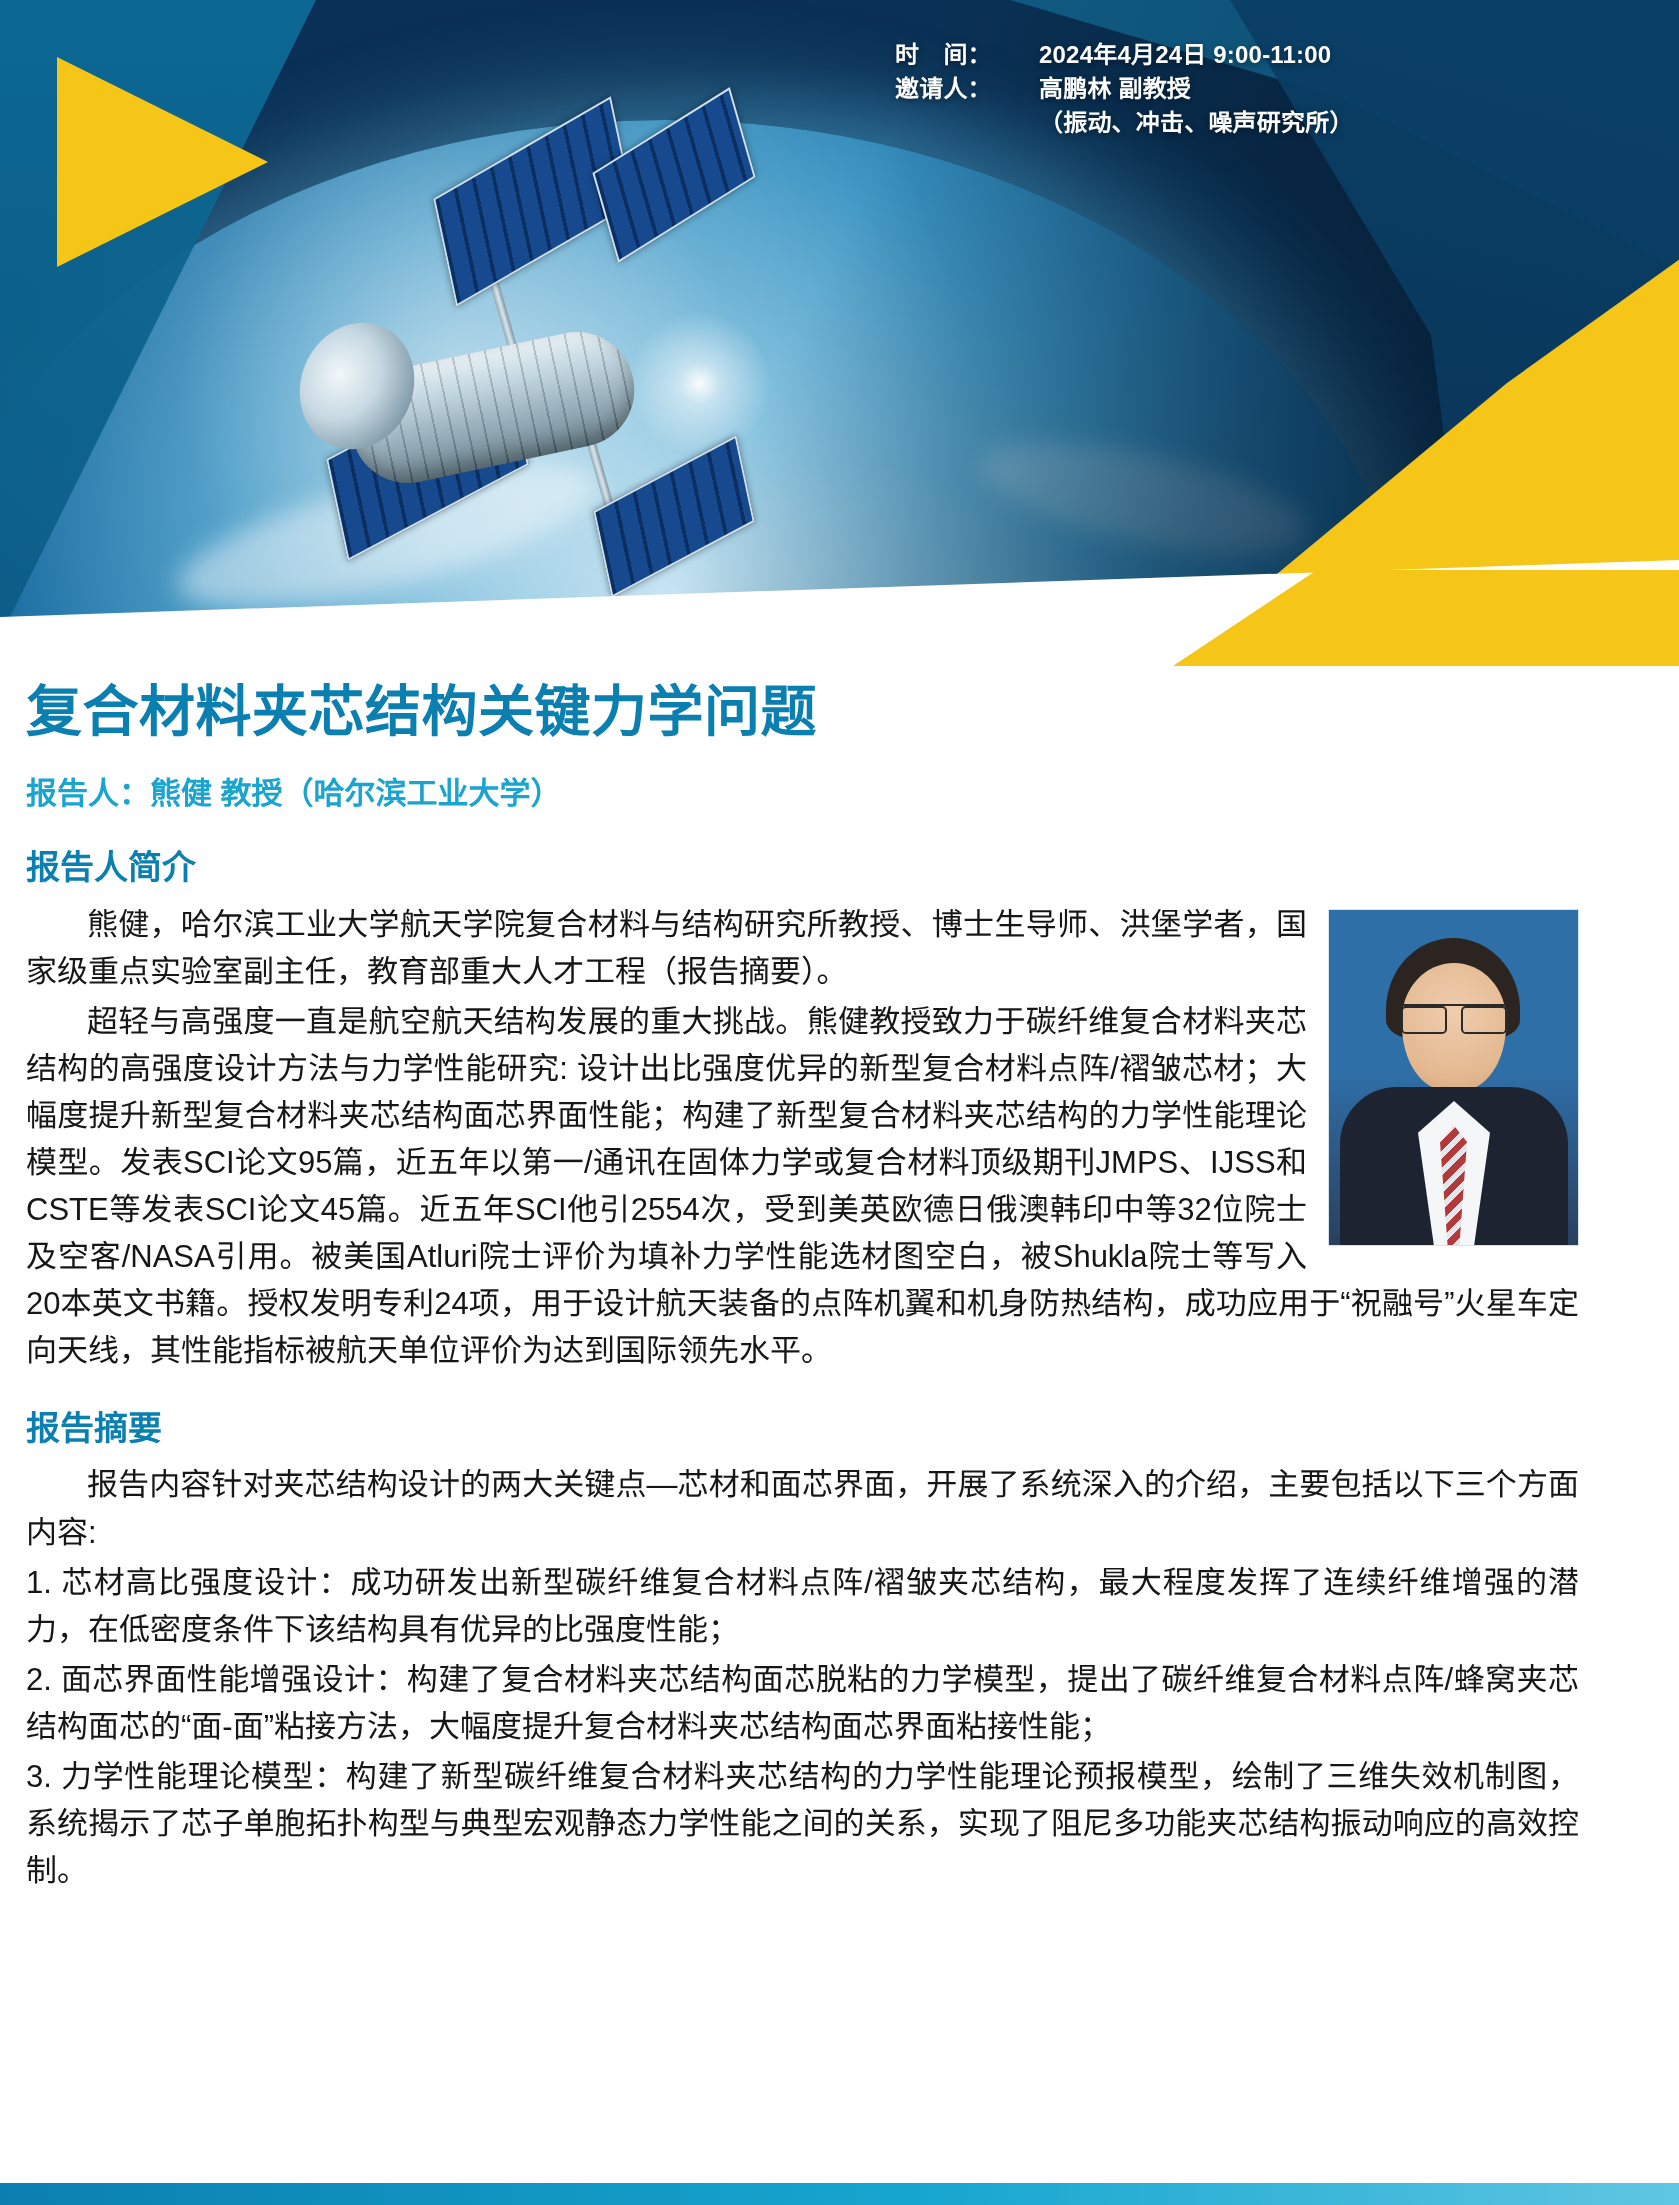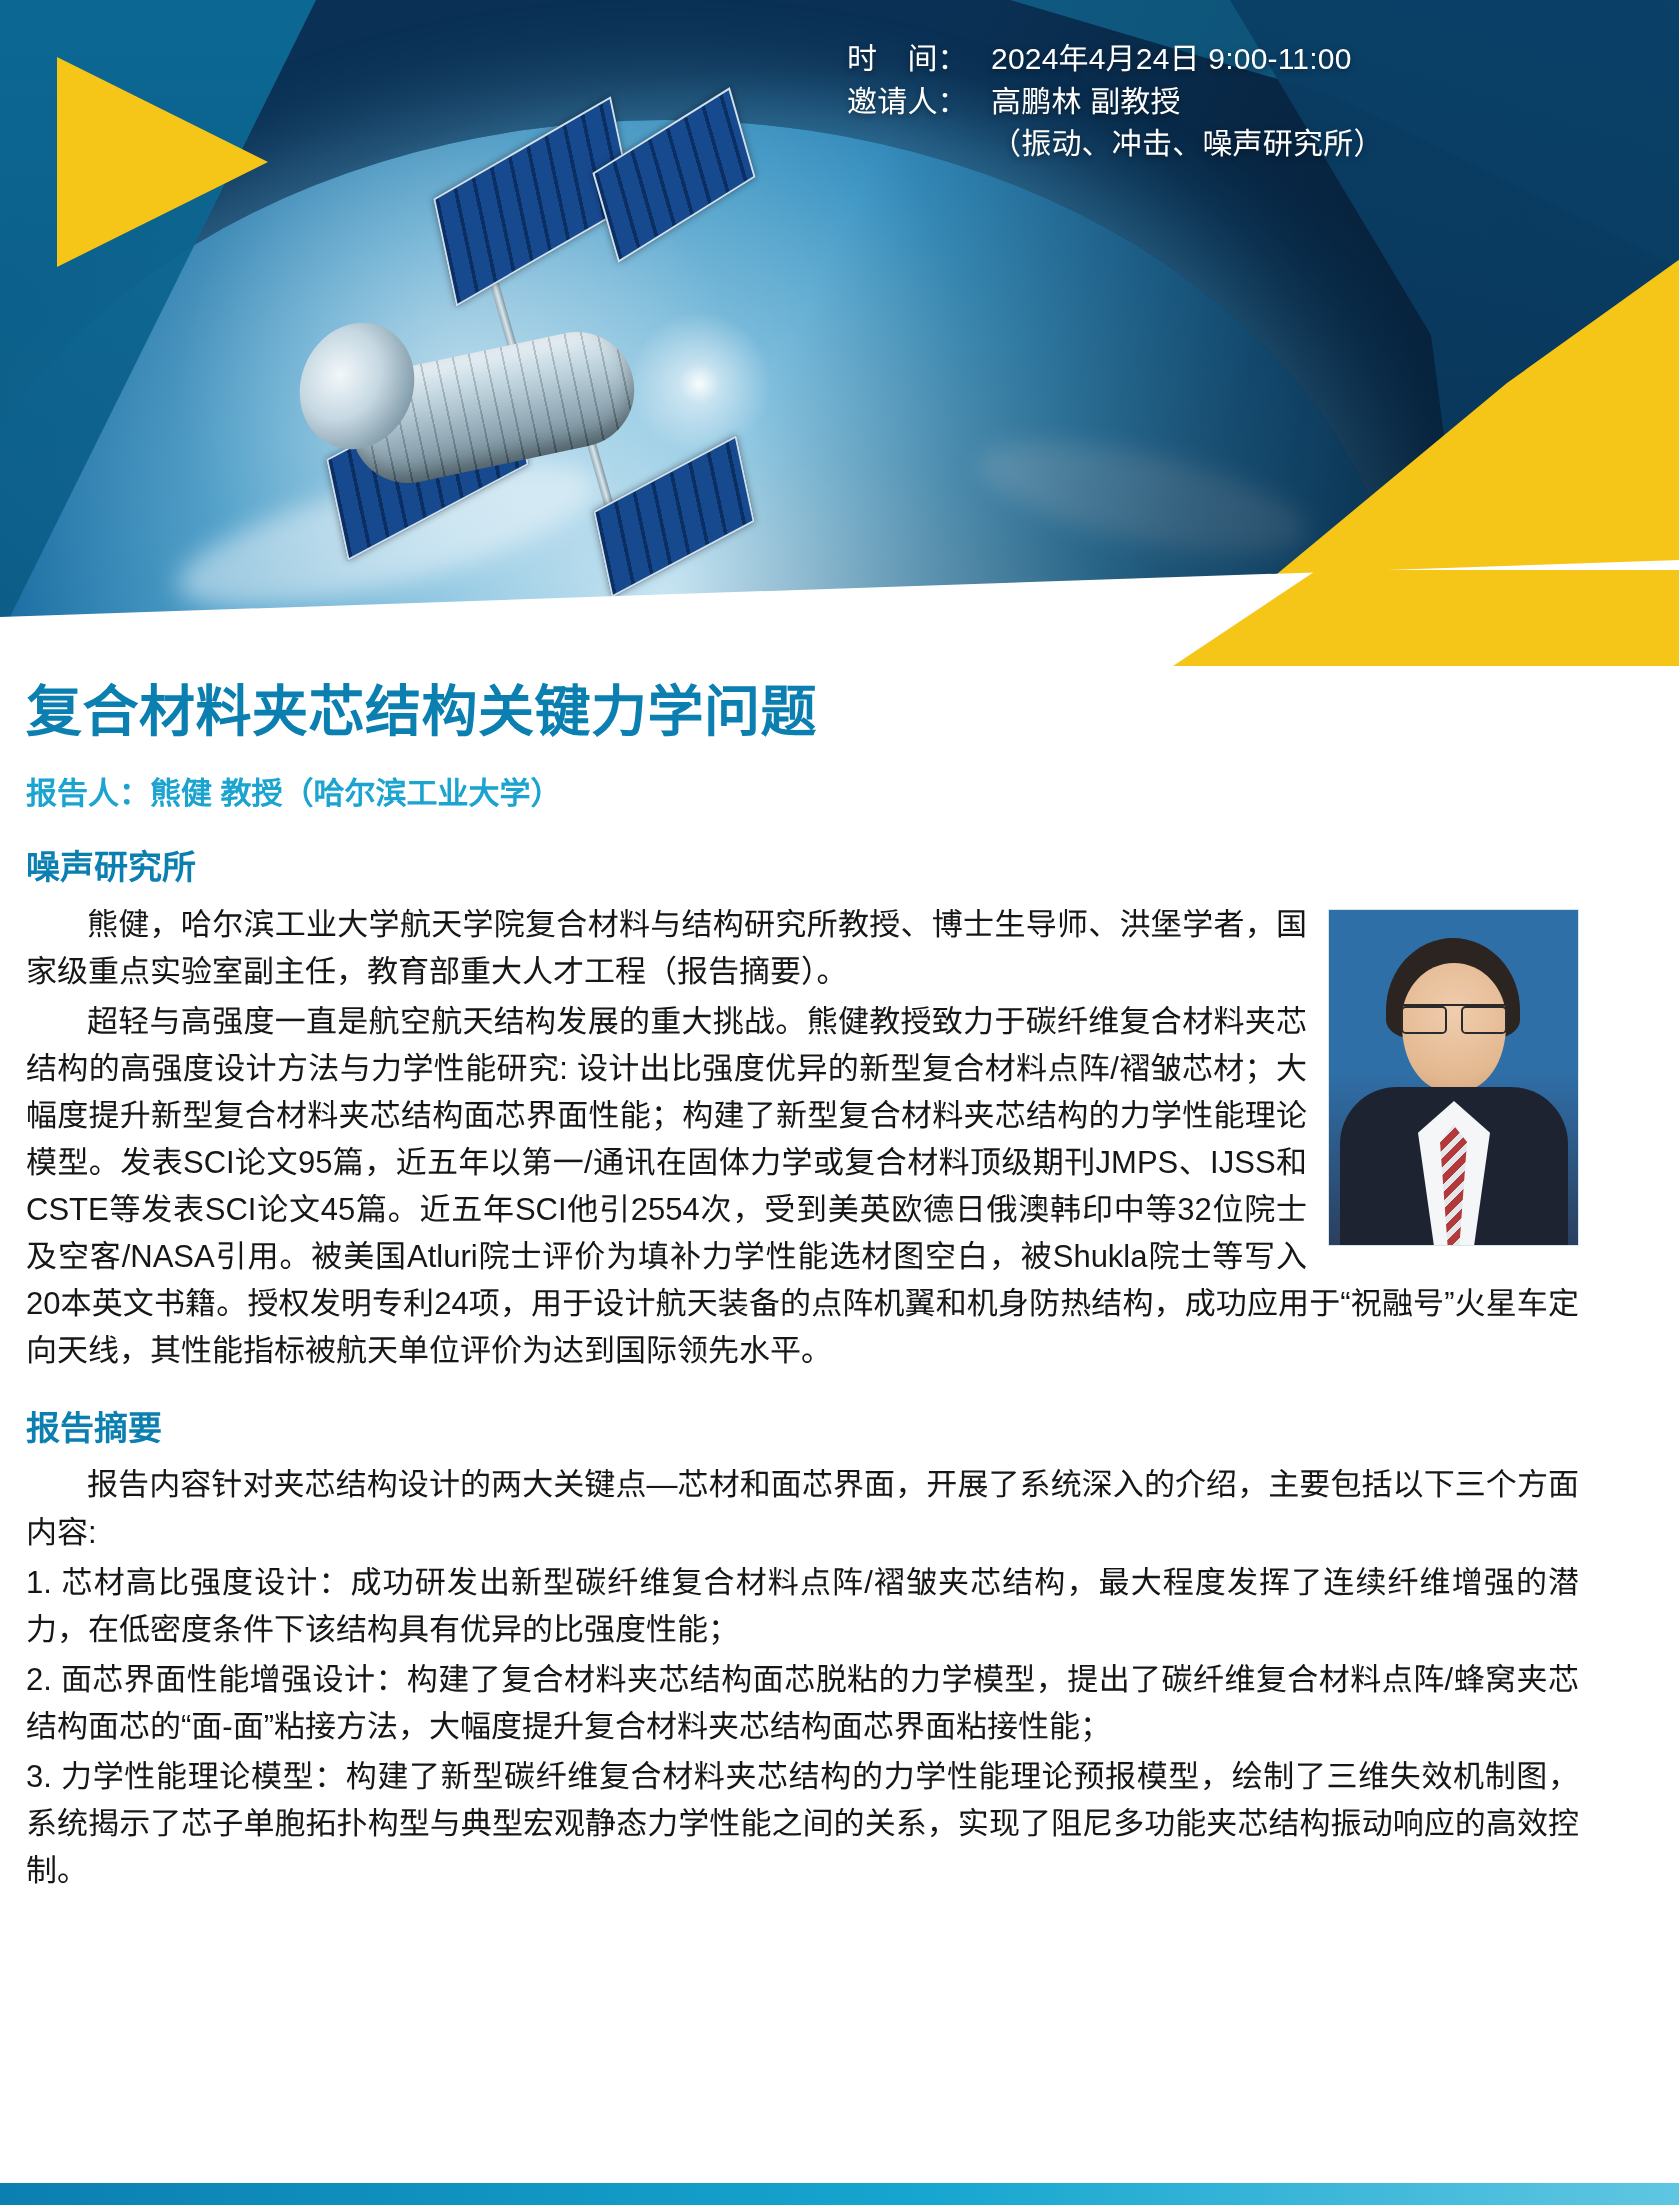--- a/index.html
+++ b/index.html
@@ -180,26 +180,26 @@
     top: 570px;
     width: 507px;
     height: 96px;
     background: #f5c518;
     clip-path: polygon(144px 0, 507px 0, 507px 96px, 0 96px);
   }
 
   
   .header-info {
     position: absolute;
-    left: 847px;
+    left: 895px;
     top: 38px;
     width: 776px;
     color: #ffffff;
-    font-weight: 400;
-    font-size: 30px;
+    font-weight: 700;
+    font-size: 24px;
     line-height: 1.42;
     letter-spacing: 0.2px;
     text-shadow: 0 1.9px 6.7px rgba(0,0,0,0.45);
   }
   .info-row {
     display: flex;
     white-space: nowrap;
   }
   .info-label {
     width: 144px;
@@ -368,21 +368,21 @@
     </div>
   </div>
 
   <div class="yellow-band"></div>
 
   <div class="content">
     <div class="pad">
       <h1 class="title">复合材料夹芯结构关键力学问题</h1>
       <div class="speaker">报告人：熊健 教授（哈尔滨工业大学）</div>
 
-      <div class="section-head">噪声研究所</div>
+      <div class="section-head">报告人简介</div>
 
       <div class="bio-wrap">
         <div class="portrait">
           <div class="hair"></div>
           <div class="face"></div>
           <div class="glasses"></div>
           <div class="body"></div>
           <div class="shirt"></div>
           <div class="tie"></div>
         </div>

